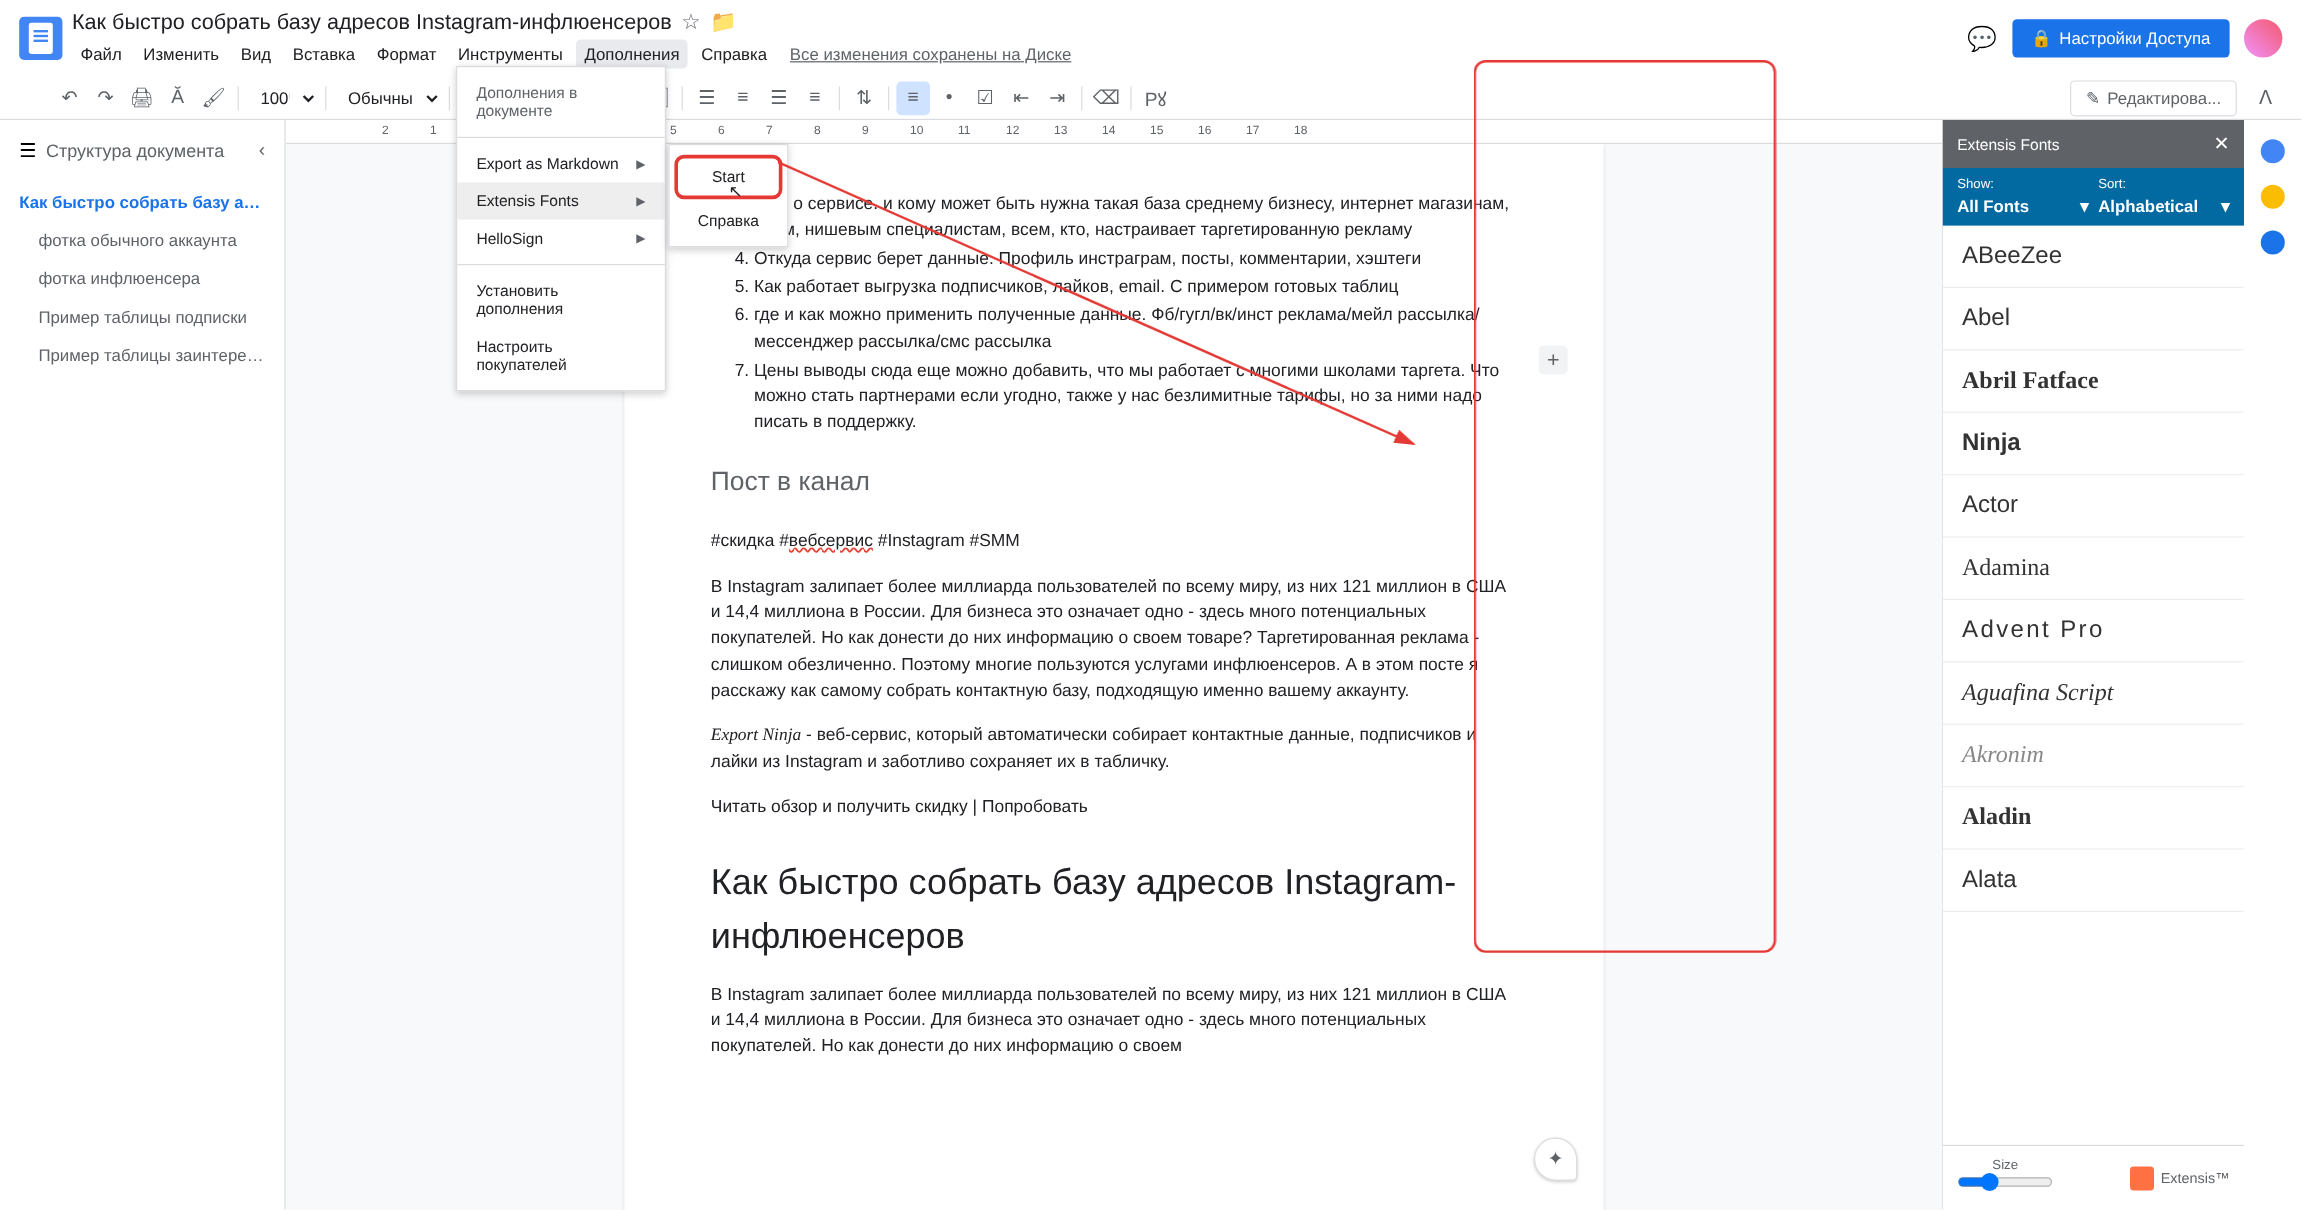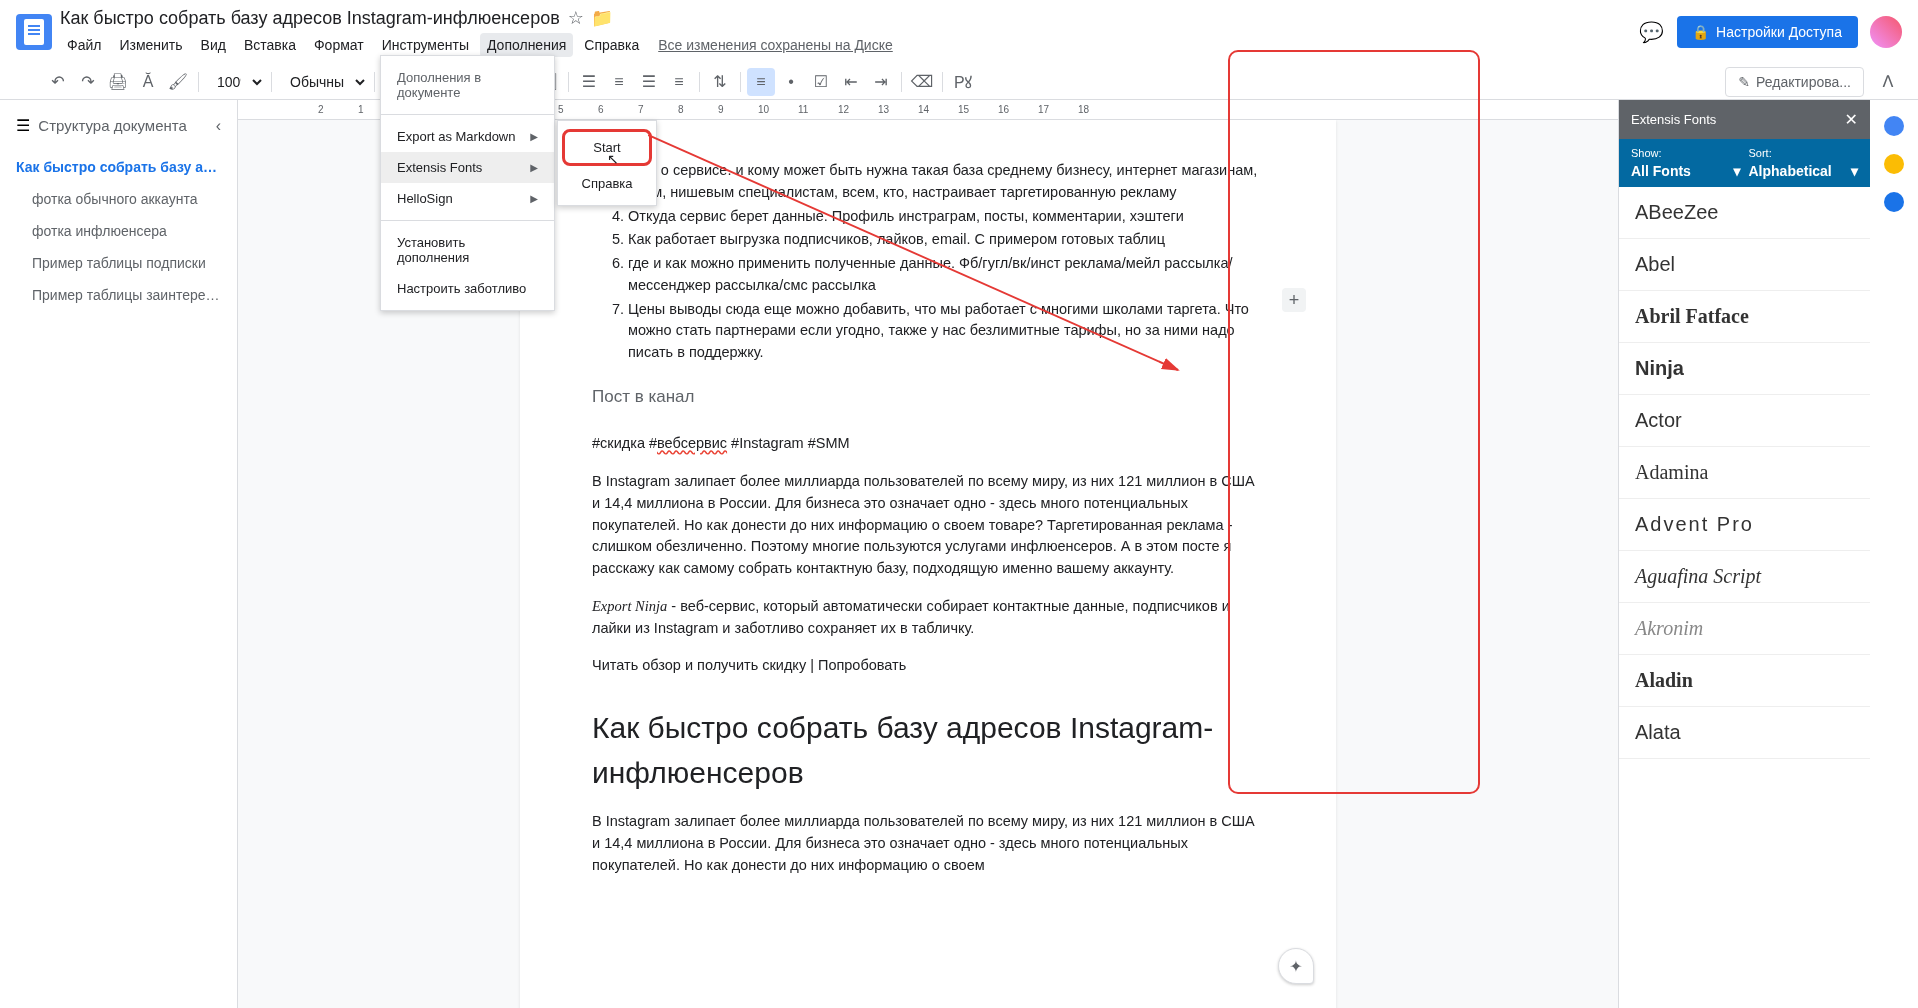--- a/index.html
+++ b/index.html
@@ -42,21 +42,21 @@
 .outline-item.indent { padding-left: 16px; color: #5f6368; }
 .outline-item.active { color: #1a73e8; position: relative; }
 .outline-item.active::before { content: ""; position: absolute; left: -16px; top: 50%; transform: translateY(-50%); width: 3px; height: 16px; background: #1a73e8; border-radius: 2px; }
 
 .doc-area { flex: 1; background: #f8f9fa; overflow: auto; position: relative; }
 .ruler { height: 20px; background: #fff; border-bottom: 1px solid #dadce0; position: relative; font-size: 10px; color: #5f6368; display: flex; align-items: center; padding-left: 80px; }
 .ruler-num { position: absolute; }
 .page { width: 816px; min-height: 900px; background: white; margin: 0 auto; padding: 40px 72px; box-shadow: 0 1px 3px rgba(0,0,0,0.1); font-size: 14.5px; color: #202124; line-height: 1.5; }
 .page ol { padding-left: 36px; }
 .page ol li { margin-bottom: 2px; }
-.page h2 { font-size: 17px; font-weight: normal; color: #5f6368; margin: 20px 0 16px; }
+.page h2 { font-size: 22px; font-weight: normal; color: #5f6368; margin: 20px 0 16px; }
 .page h1 { font-size: 30px; font-weight: normal; margin: 28px 0 16px; }
 .hashtag { color: #202124; }
 .misspell { text-decoration: underline; text-decoration-color: #ea4335; text-decoration-style: wavy; }
 .script-font { font-family: cursive; font-style: italic; }
 
 
 .dropdown { position: absolute; top: 55px; left: 380px; width: 175px; background: white; border: 1px solid #dadce0; box-shadow: 0 2px 6px rgba(0,0,0,0.2); z-index: 100; padding: 6px 0; }
 .dropdown-item { padding: 8px 16px; font-size: 13px; color: #202124; cursor: pointer; display: flex; align-items: center; justify-content: space-between; }
 .dropdown-item.highlighted { background: #eeeeee; }
 .dropdown-sep { height: 1px; background: #dadce0; margin: 6px 0; }
@@ -261,20 +261,30 @@
         <div class="ext-font-item" style="font-family: serif; font-weight: 900;">Abril Fatface</div>
         <div class="ext-font-item" style="font-family: sans-serif; font-weight: 700;">Ninja</div>
         <div class="ext-font-item" style="font-family: sans-serif;">Actor</div>
         <div class="ext-font-item" style="font-family: serif;">Adamina</div>
         <div class="ext-font-item" style="font-family: sans-serif; font-weight: 300; letter-spacing: 2px;">Advent Pro</div>
         <div class="ext-font-item" style="font-family: cursive; font-style: italic;">Aguafina Script</div>
         <div class="ext-font-item" style="font-family: cursive; font-style: italic; color: #888;">Akronim</div>
         <div class="ext-font-item" style="font-family: serif; font-weight: 700;">Aladin</div>
         <div class="ext-font-item" style="font-family: sans-serif; font-weight: 500;">Alata</div>
       </div>
+    <div class="ext-footer">
+      <div>
+        <div class="ext-size-label">Size</div>
+        <input type="range" class="ext-slider" value="30" style="">
+      </div>
+      <div class="ext-brand">
+        <div class="ext-brand-icon"></div>
+        <span>Extensis™</span>
+      </div>
+    </div>
   </div>
 
   <div class="side-icons">
     <div class="side-icon cal"></div>
     <div class="side-icon keep"></div>
     <div class="side-icon tasks"></div>
   </div>
 </div>
 
 <div class="dropdown">
@@ -290,21 +300,21 @@
         <span class="submenu-arrow">▶</span>
       </div>
       <div class="dropdown-item">
         <span>HelloSign</span>
         <span class="submenu-arrow">▶</span>
       </div>
     </div>
   <div class="dropdown-sep"></div>
   <div id="dropdown-footer">
       <div class="dropdown-item">Установить дополнения</div>
-      <div class="dropdown-item">Настроить заботливо</div>
+      <div class="dropdown-item">Настроить покупателей</div>
     </div>
 </div>
 
 <div class="submenu" id="submenu">
     <div class="submenu-item highlighted">Start<span class="cursor-pointer" style="left:50%;top:60%">↖</span></div>
     <div class="submenu-item">Справка</div>
   </div>
 
 <div class="red-box" style="top:50px; left:1228px; width:252px; height:744px;"></div>
 <svg class="red-arrow" style="top:135px; left:648px; width:540px; height:240px;">

